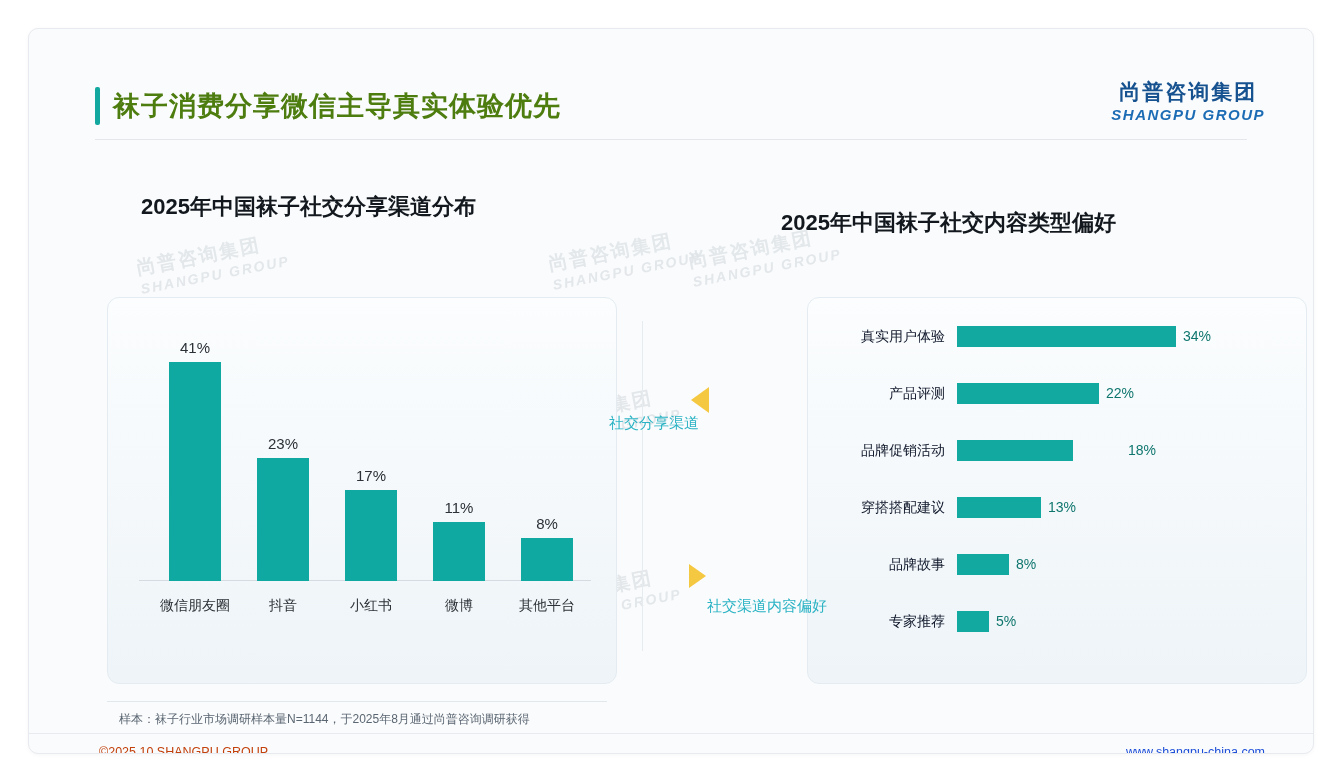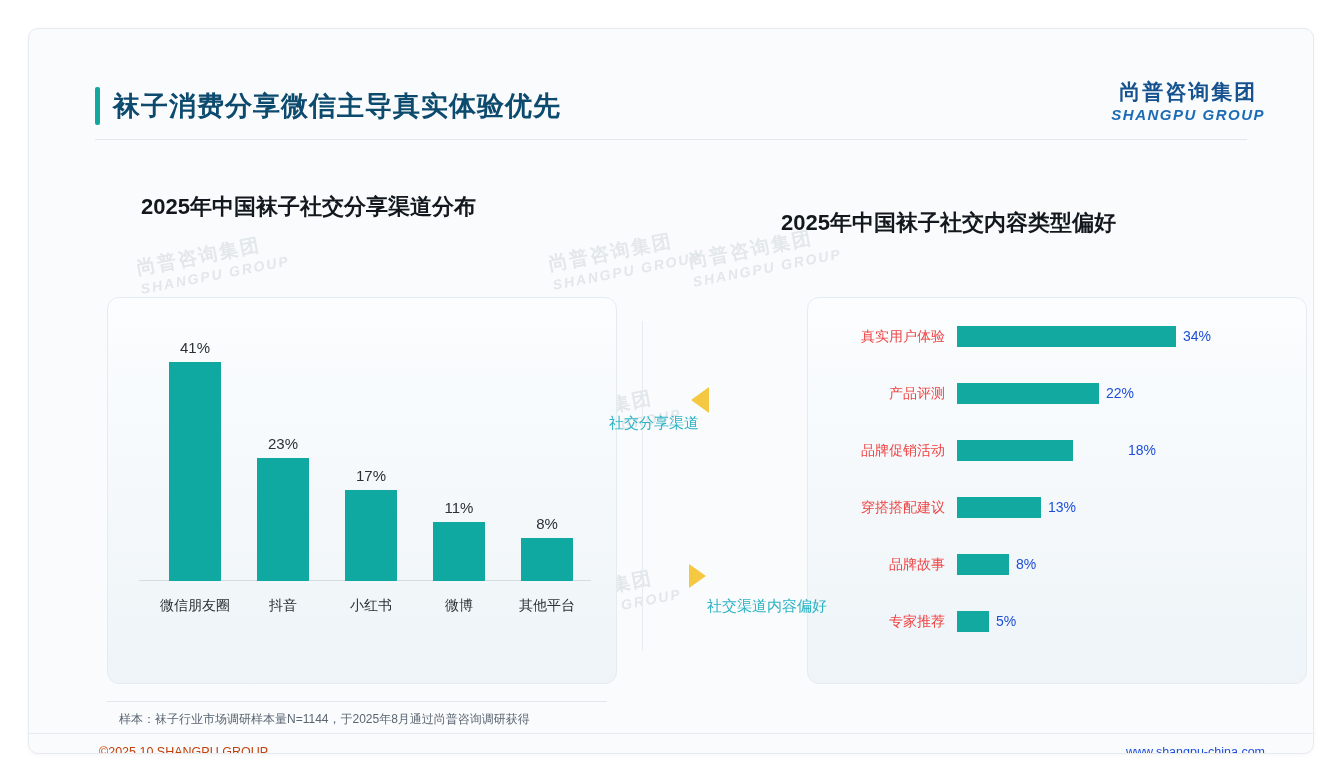--- a/index.html
+++ b/index.html
@@ -43,21 +43,21 @@
     height: 38px;
     background: #12a8a0;
     border-radius: 2px;
   }
   .title {
     position: absolute;
     left: 84px;
     top: 58px;
     font-size: 27px;
     font-weight: bold;
-    color: #0c4a6e;
+    color: #4d7c0f;
     letter-spacing: 1px;
     line-height: 38px;
     white-space: nowrap;
   }
   .header-rule {
     position: absolute;
     left: 66px;
     top: 110px;
     width: 1152px;
     height: 1px;
@@ -184,37 +184,37 @@
   }
   .hlabel {
     position: absolute;
     left: 0;
     top: 0;
     width: 116px;
     height: 30px;
     line-height: 30px;
     text-align: right;
     font-size: 14px;
-    color: #ef4444;
+    color: #0f172a;
     white-space: nowrap;
   }
   .hbar {
     position: absolute;
     left: 128px;
     top: 5px;
     height: 21px;
     background: #12a9a1;
   }
   .hval {
     position: absolute;
     top: 0;
     height: 30px;
     line-height: 30px;
     font-size: 14px;
-    color: #1d4ed8;
+    color: #0f766e;
     white-space: nowrap;
   }
 
   
   .tri {
     position: absolute;
     width: 0; height: 0;
   }
   .tri-left {
     border-top: 13px solid transparent;

